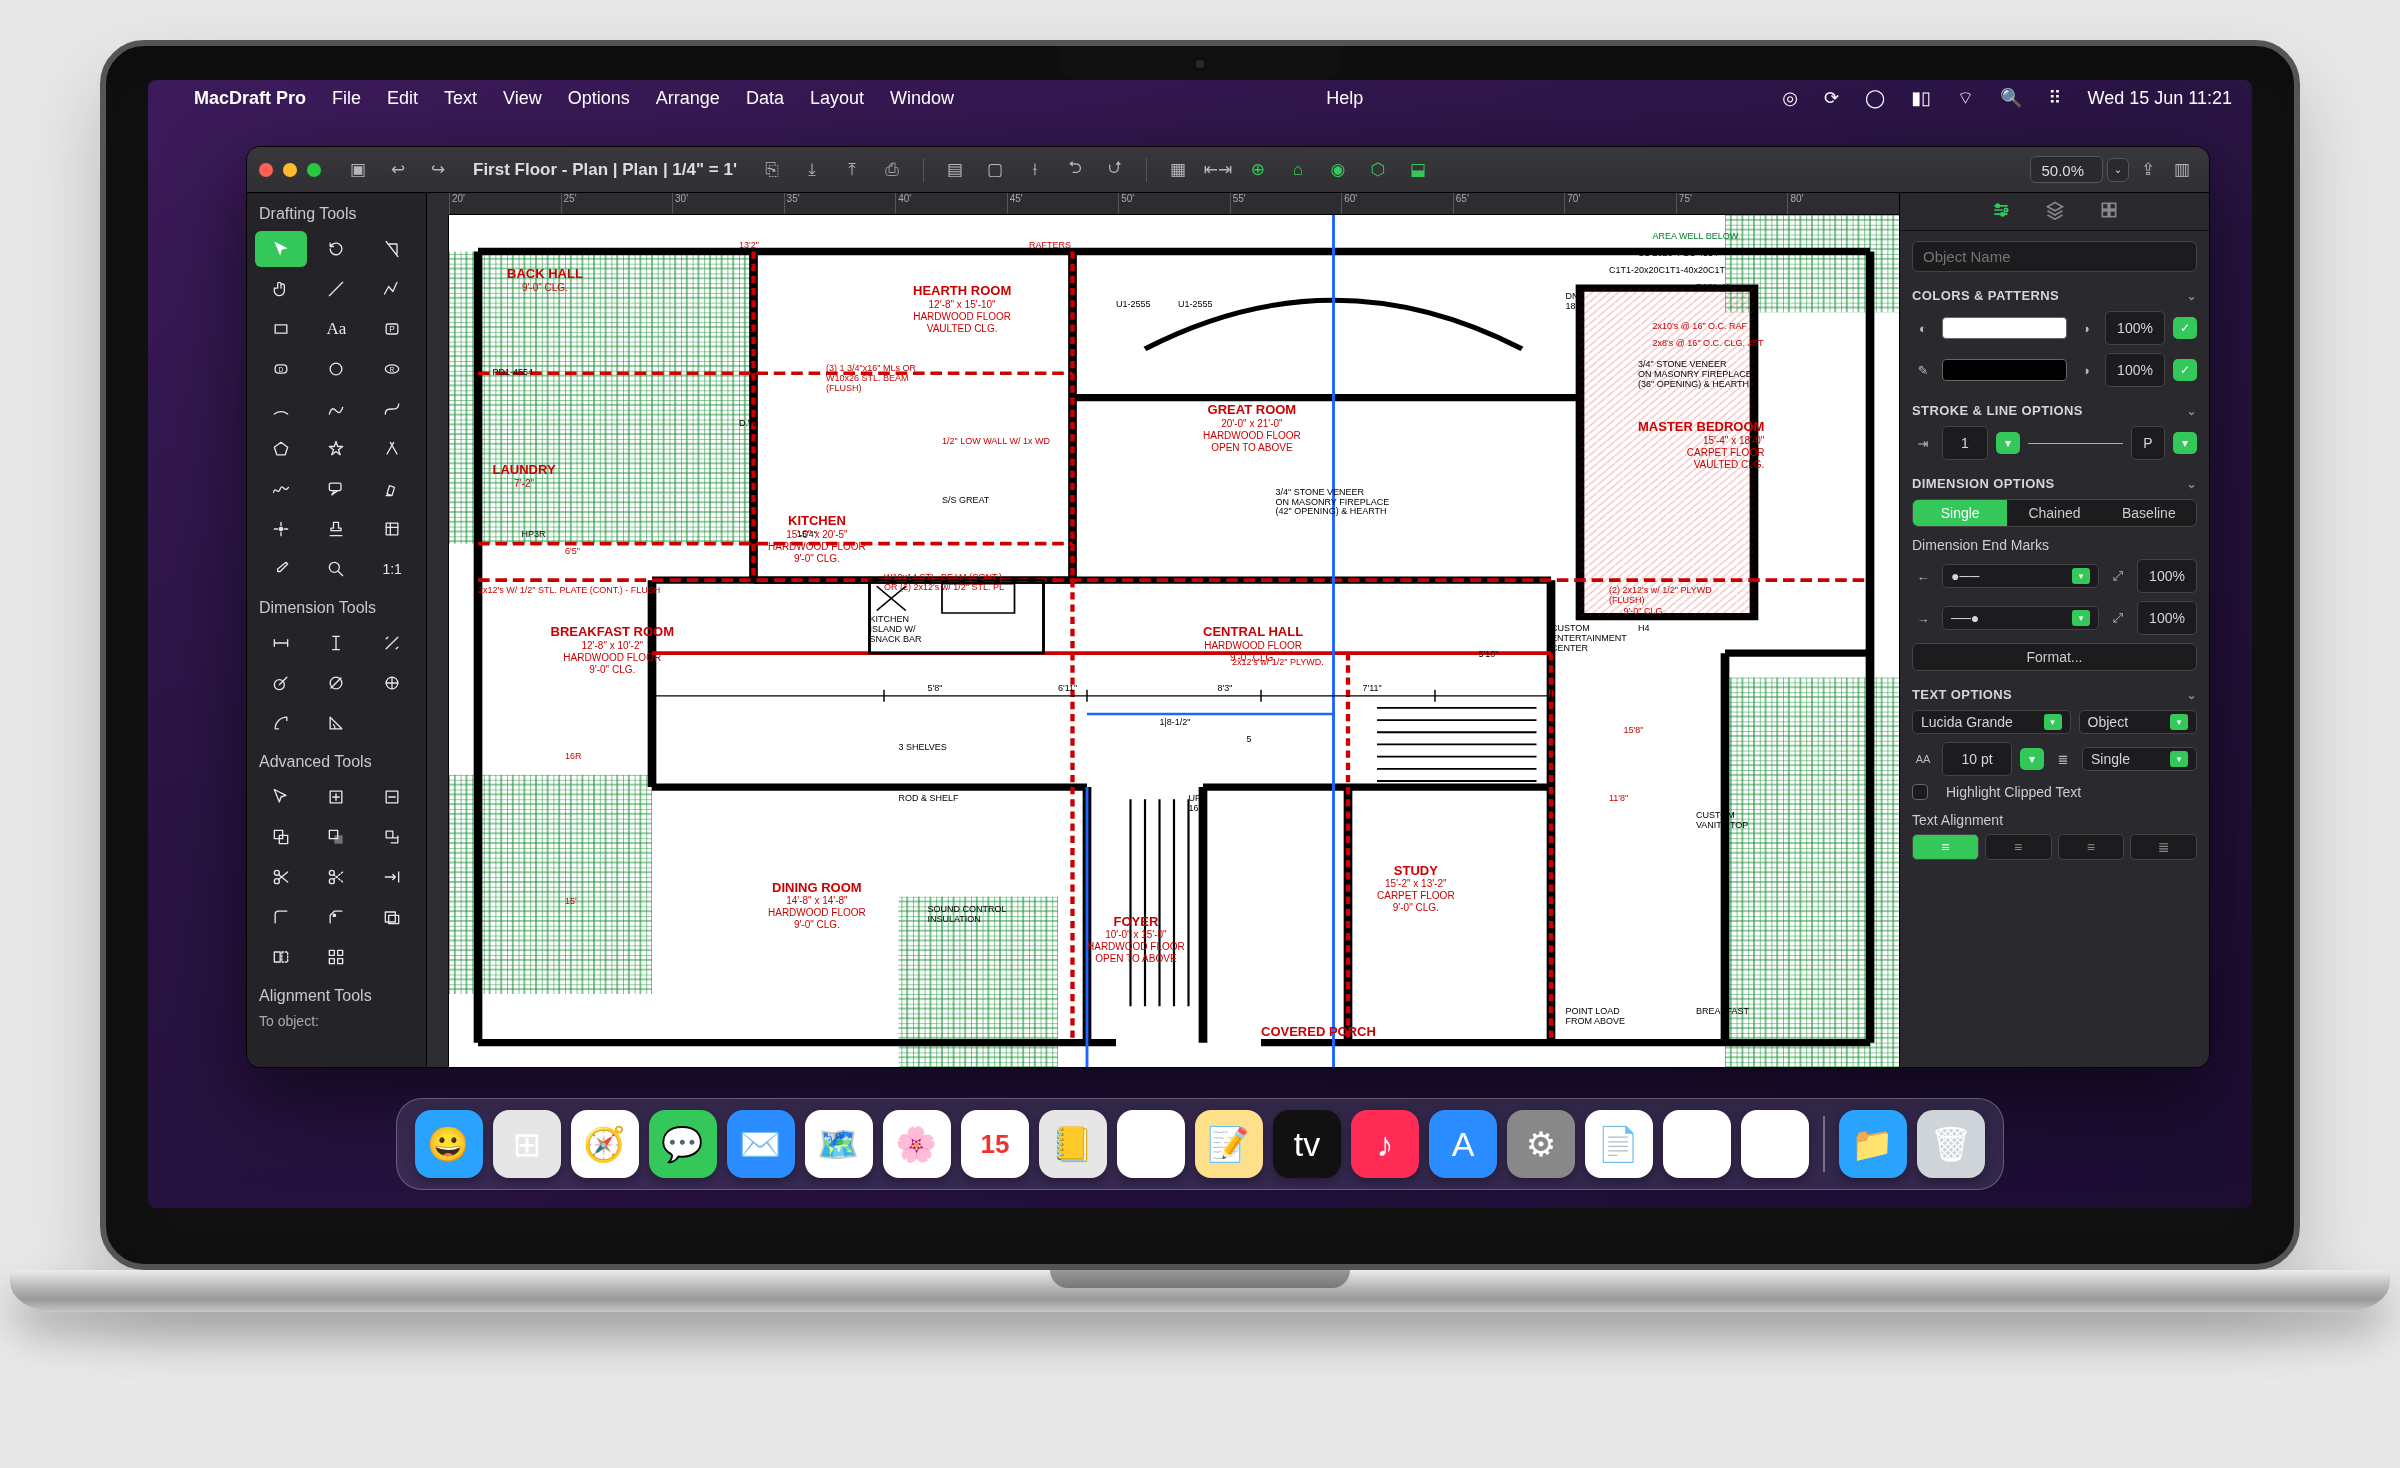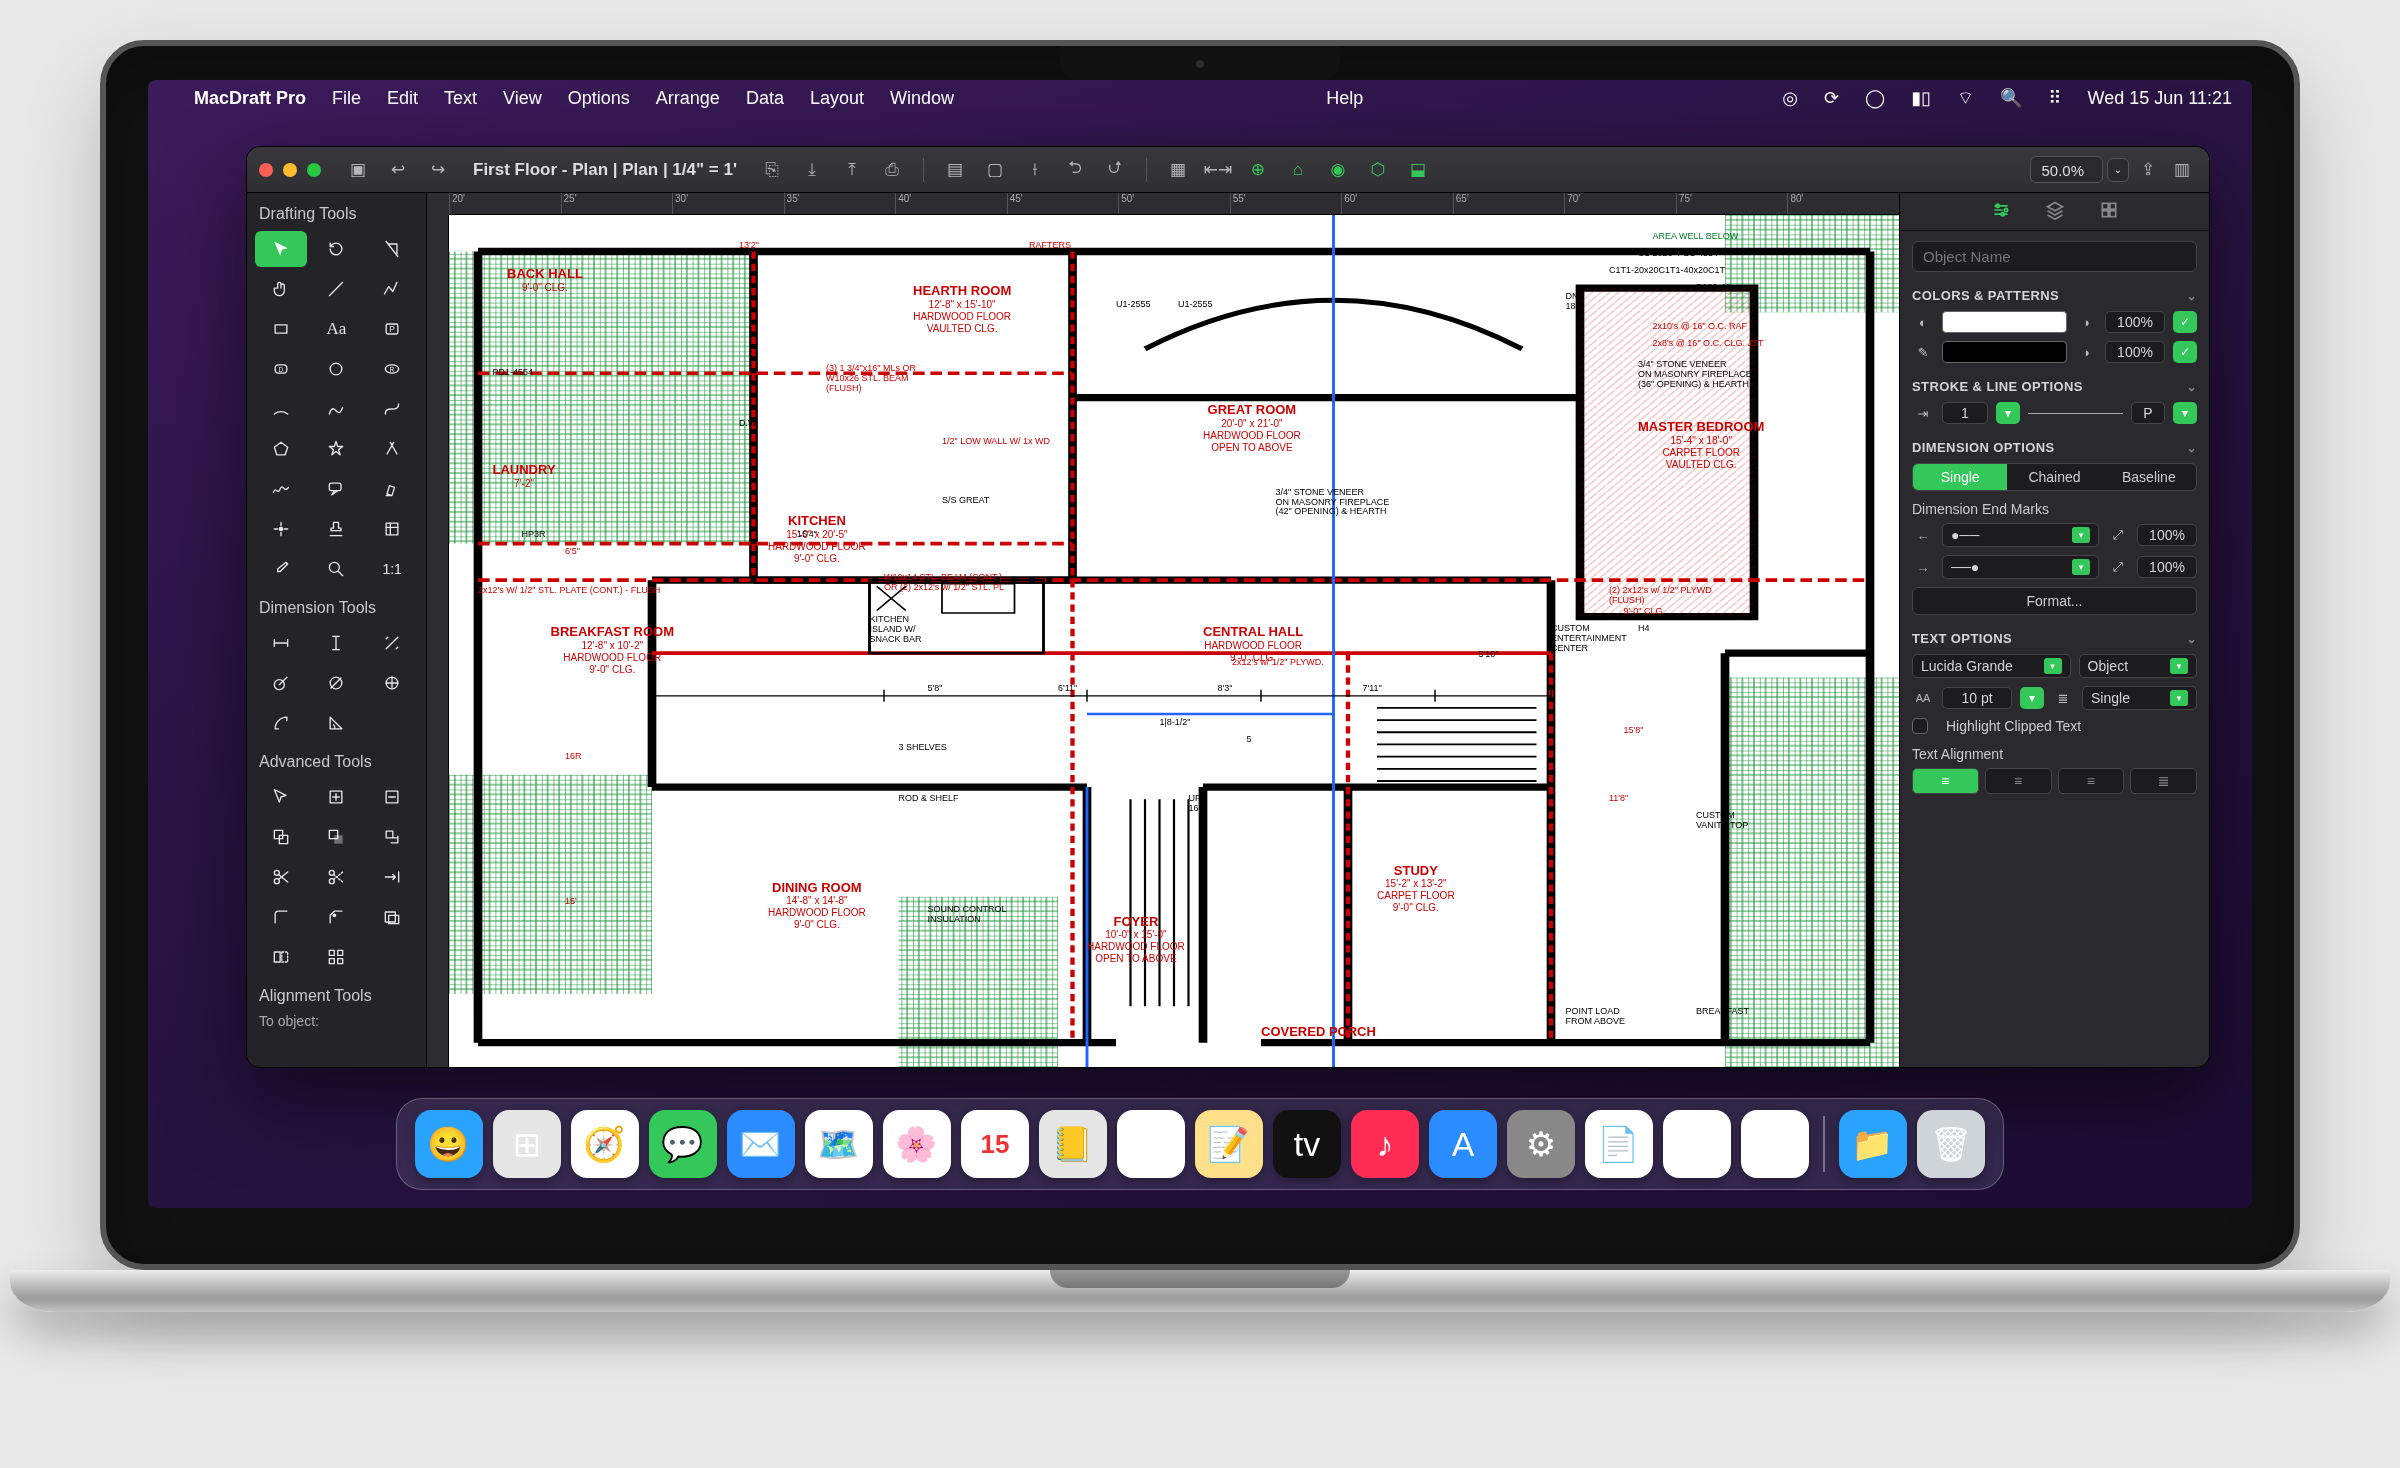--- a/index.html
+++ b/index.html
@@ -60,21 +60,21 @@
   .insp-tabs span{color:#888}
   .insp-tabs span.active{color:#34c759}
   .insp-body{padding:10px 12px;overflow:auto;flex:1}
   .obj-name{width:100%;background:#1c1c1f;border:1px solid #444;border-radius:6px;padding:6px 10px;color:#888;font-size:15px}
   .section{margin-top:16px;}
   .section h5{font-size:13px;font-weight:600;letter-spacing:.4px;color:#d5d5d8;display:flex;justify-content:space-between;align-items:center;margin-bottom:8px}
   .section h5 .chev{color:#888;font-size:12px}
   .row{display:flex;align-items:center;gap:8px;margin-bottom:8px}
   .swatch{flex:1;height:22px;border-radius:4px;border:1px solid #666}
   .mini-ic{width:22px;height:22px;display:flex;align-items:center;justify-content:center;color:#bbb;font-size:13px}
-  .val-box{background:#1c1c1f;border:1px solid #444;border-radius:5px;padding:2px 10px;min-width:60px;text-align:center;font-size:14px}
+  .val-box{background:#1c1c1f;border:1px solid #444;border-radius:5px;padding:8px 10px;min-width:60px;text-align:center;font-size:14px}
   .green-chip{width:24px;height:22px;background:#34c759;border-radius:5px;display:flex;align-items:center;justify-content:center;color:#fff;font-size:12px}
   .seg{display:flex;background:#1c1c1f;border-radius:6px;overflow:hidden;border:1px solid #444}
   .seg span{flex:1;text-align:center;padding:5px 0;font-size:14px;color:#ccc}
   .seg span.on{background:#34c759;color:#fff}
   .field-line{width:40px;height:1px;background:#aaa;flex-shrink:0}
   .dropdown{flex:1;background:#1c1c1f;border:1px solid #444;border-radius:5px;padding:3px 8px;font-size:14px;display:flex;justify-content:space-between;align-items:center}
   .dropdown .dd{background:#34c759;color:#fff;border-radius:3px;width:18px;height:16px;display:flex;align-items:center;justify-content:center;font-size:9px;margin-left:6px}
   .full-btn{background:#1c1c1f;border:1px solid #444;border-radius:6px;text-align:center;padding:5px;font-size:14px;color:#ccc}
   .align-row{display:flex;gap:6px}
   .align-row span{flex:1;height:26px;background:#1c1c1f;border:1px solid #444;border-radius:5px;display:flex;align-items:center;justify-content:center;color:#888;font-size:14px}
@@ -515,21 +515,21 @@
             <div class="room-label" style="left: 32%; top: 8%;">
                   <div>HEARTH ROOM</div>
                   <span class="sub">12'-8" x 15'-10"</span>
                   <span class="sub">HARDWOOD FLOOR<br>VAULTED CLG.</span>
                 </div>
                 <div class="room-label" style="left: 52%; top: 22%;">
                   <div>GREAT ROOM</div>
                   <span class="sub">20'-0" x 21'-0"</span>
                   <span class="sub">HARDWOOD FLOOR<br>OPEN TO ABOVE</span>
                 </div>
-                <div class="room-label" style="left: 82%; top: 24%;">
+                <div class="room-label" style="left: 82%; top: 24%; text-align: right;">
                   <div>MASTER BEDROOM</div>
                   <span class="sub">15'-4" x 18'-0"</span>
                   <span class="sub">CARPET FLOOR<br>VAULTED CLG.</span>
                 </div>
                 <div class="room-label" style="left: 22%; top: 35%;">
                   <div>KITCHEN</div>
                   <span class="sub">15'-0" x 20'-5"</span>
                   <span class="sub">HARDWOOD FLOOR<br>9'-0" CLG.</span>
                 </div>
                 <div class="room-label" style="left: 7%; top: 48%;">

